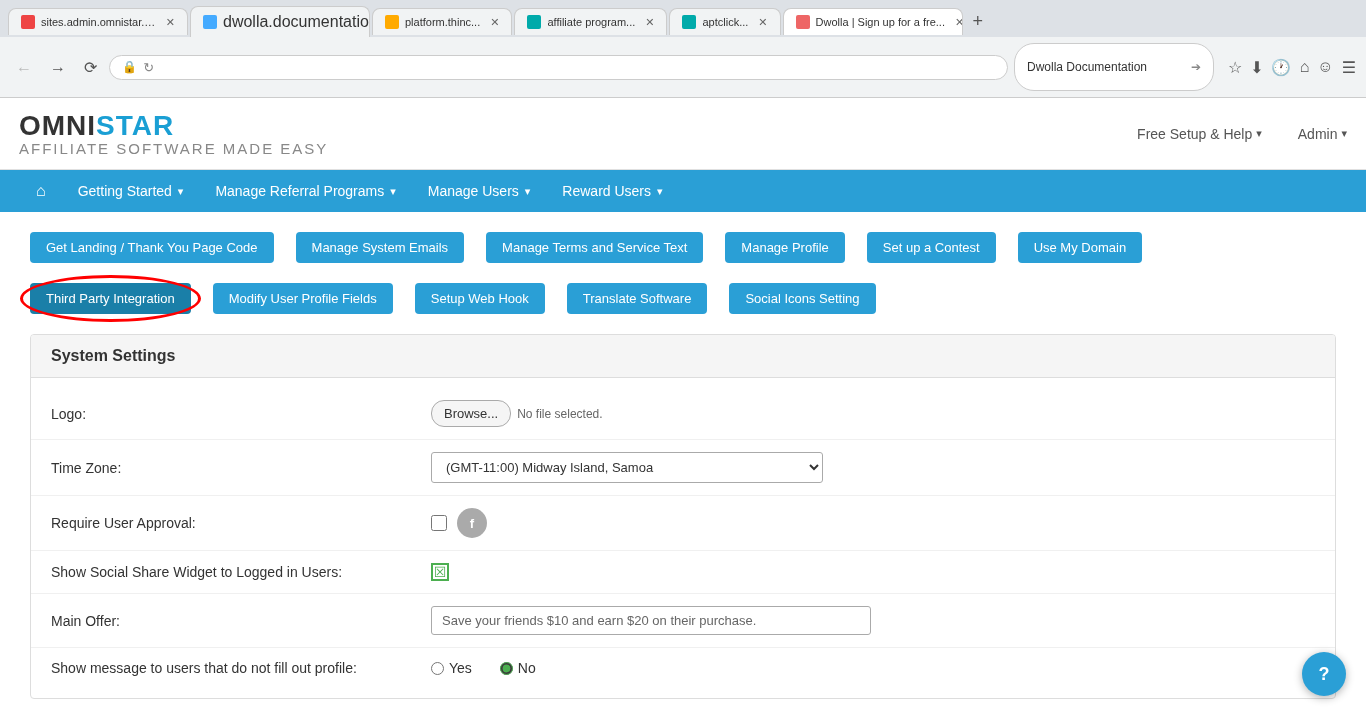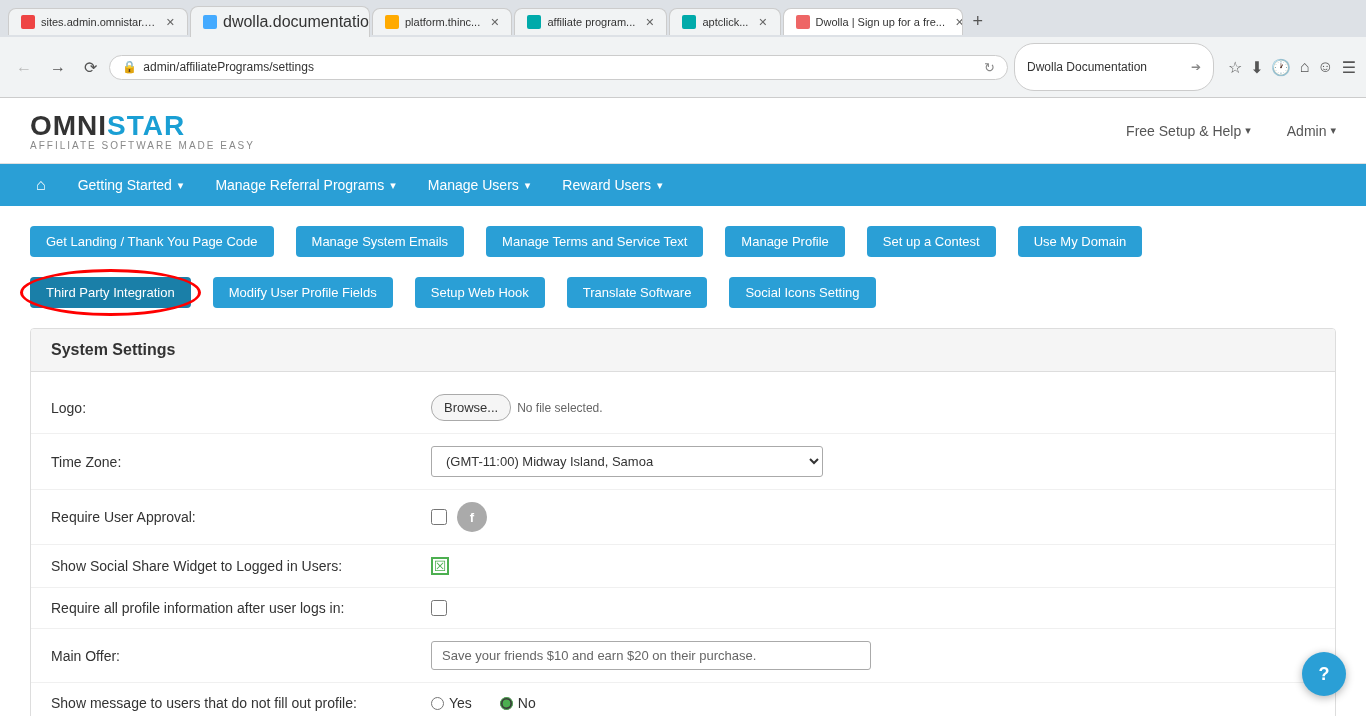--- a/index.html
+++ b/index.html
@@ -112,34 +112,34 @@
       color: #555;
       font-size: 16px;
       margin-left: 8px;
     }
 
     
     .app-header {
       display: flex;
       align-items: center;
       justify-content: space-between;
-      padding: 12px 30px;
+      padding: 12px 19px;
       background: #fff;
       border-bottom: 1px solid #e0e0e0;
     }
     .logo-area { display: flex; flex-direction: column; }
     .logo-text {
       font-size: 28px;
       font-weight: bold;
       letter-spacing: 1px;
       color: #333;
     }
     .logo-text span { color: #1a9fd4; }
     .logo-sub {
-      font-size: 10px;
+      font-size: 15px;
       letter-spacing: 2px;
       color: #888;
       text-transform: uppercase;
       margin-top: -2px;
     }
     .header-nav {
       display: flex;
       gap: 36px;
       align-items: center;
     }
@@ -397,21 +397,20 @@
       <span class="tab-close">✕</span>
     </div>
     <button class="tab-new">+</button>
   </div>
   <div class="nav-bar">
     <button class="nav-btn disabled">←</button>
     <button class="nav-btn">→</button>
     <button class="nav-btn">⟳</button>
     <div class="address-bar">
       <span style="color:#888;font-size:12px;">🔒</span>
-      <span class="address-url">admin/affiliatePrograms/settings</span>
       <div class="address-icons">
         <span>↻</span>
       </div>
     </div>
     <div class="search-bar">
       <span style="font-size:12px;color:#333;flex:1;">Dwolla Documentation</span>
       <span style="color:#888;font-size:12px;">➔</span>
     </div>
     <div class="toolbar-icons">
       <span>☆</span>
@@ -527,28 +526,20 @@
 
       <div class="settings-row">
         <div class="settings-label">
           <span>Show Social Share Widget to Logged in Users:</span>
         </div>
         <div class="settings-control">
           <div class="checkbox-checked">☒</div>
         </div>
       </div>
 
-      <div class="settings-row">
-        <div class="settings-label">
-          <span>Require all profile information after user logs in:</span>
-        </div>
-        <div class="settings-control">
-          <input type="checkbox" class="checkbox-input" style="">
-        </div>
-      </div>
 
       <div class="settings-row">
         <div class="settings-label">
           <span>Main Offer:</span>
         </div>
         <div class="settings-control">
           <input type="text" class="text-input" value="Save your friends $10 and earn $20 on their purchase." style="">
         </div>
       </div>
 

